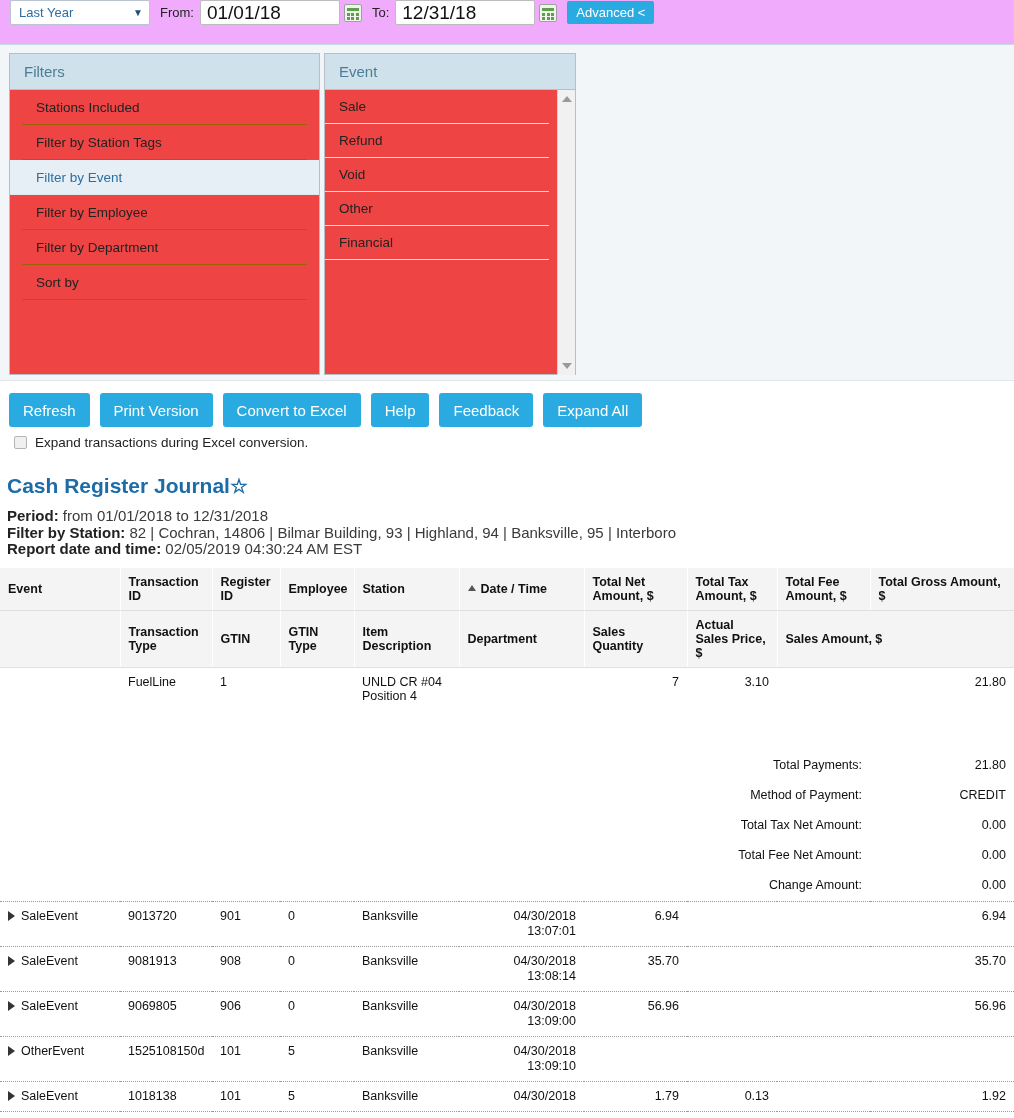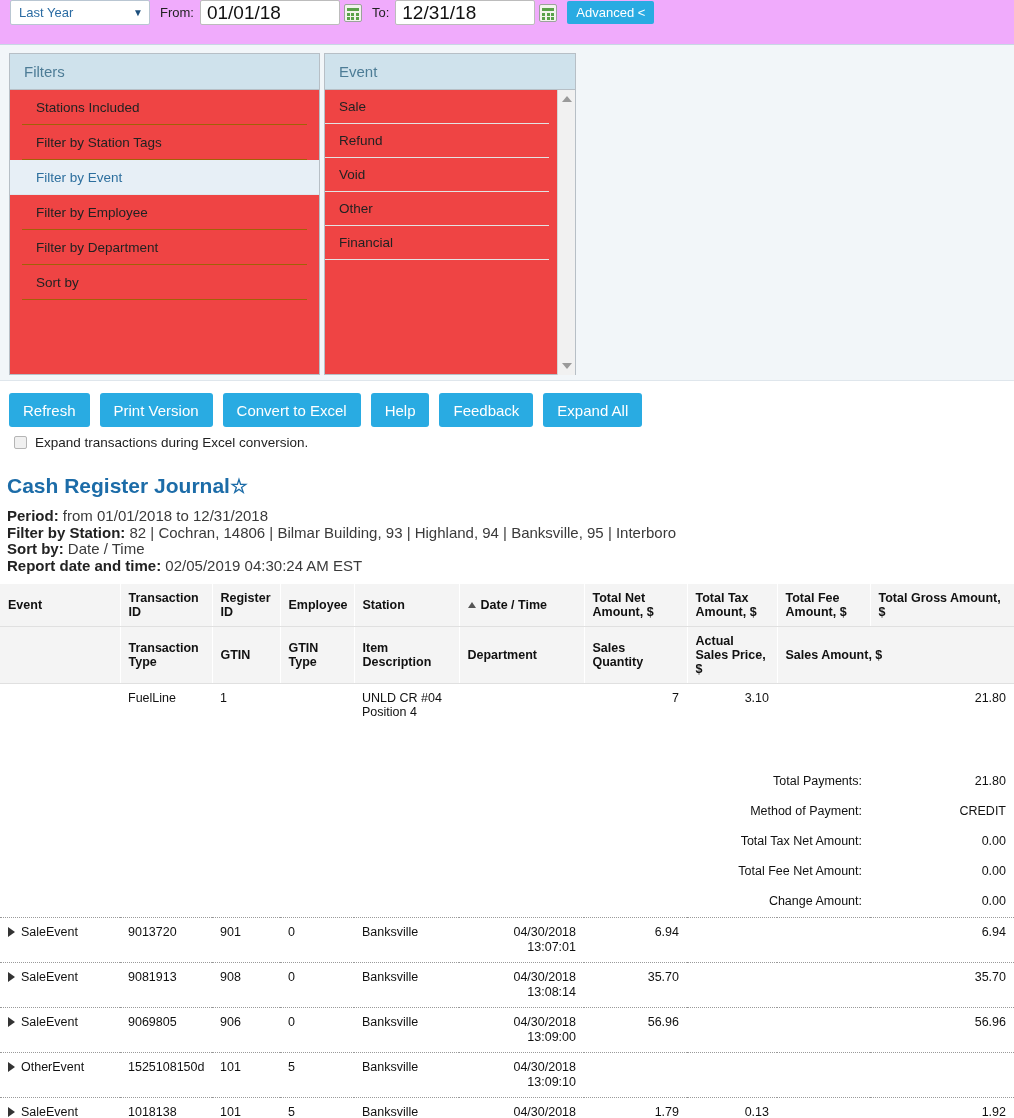--- a/index.html
+++ b/index.html
@@ -273,24 +273,20 @@
     <span class="star">☆</span>
   </div>
   <div class="meta">
     <div>
       <b>Period:</b>
       <span class="val">from 01/01/2018 to 12/31/2018</span>
     </div>
     <div>
       <b>Filter by Station:</b>
       <span class="val">82 | Cochran, 14806 | Bilmar Building, 93 | Highland, 94 | Banksville, 95 | Interboro</span>
-    </div>
-    <div>
-      <b>Sort by:</b>
-      <span class="val">Date / Time</span>
     </div>
     <div>
       <b>Report date and time:</b>
       <span class="val">02/05/2019 04:30:24 AM EST</span>
     </div>
   </div>
 </div>
 
 <table class="rep">
   <colgroup>

